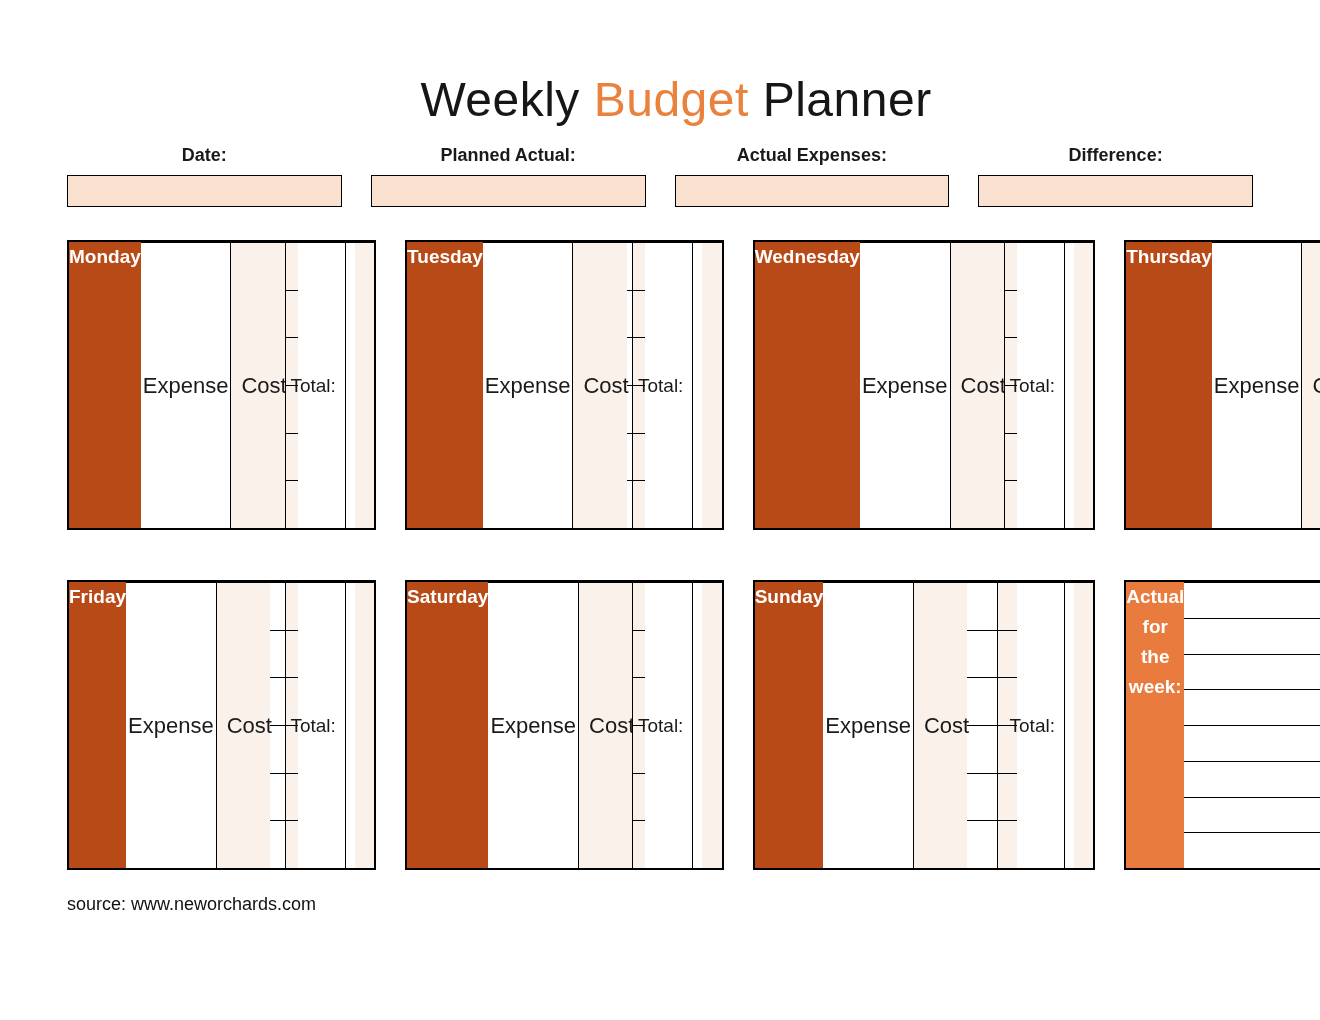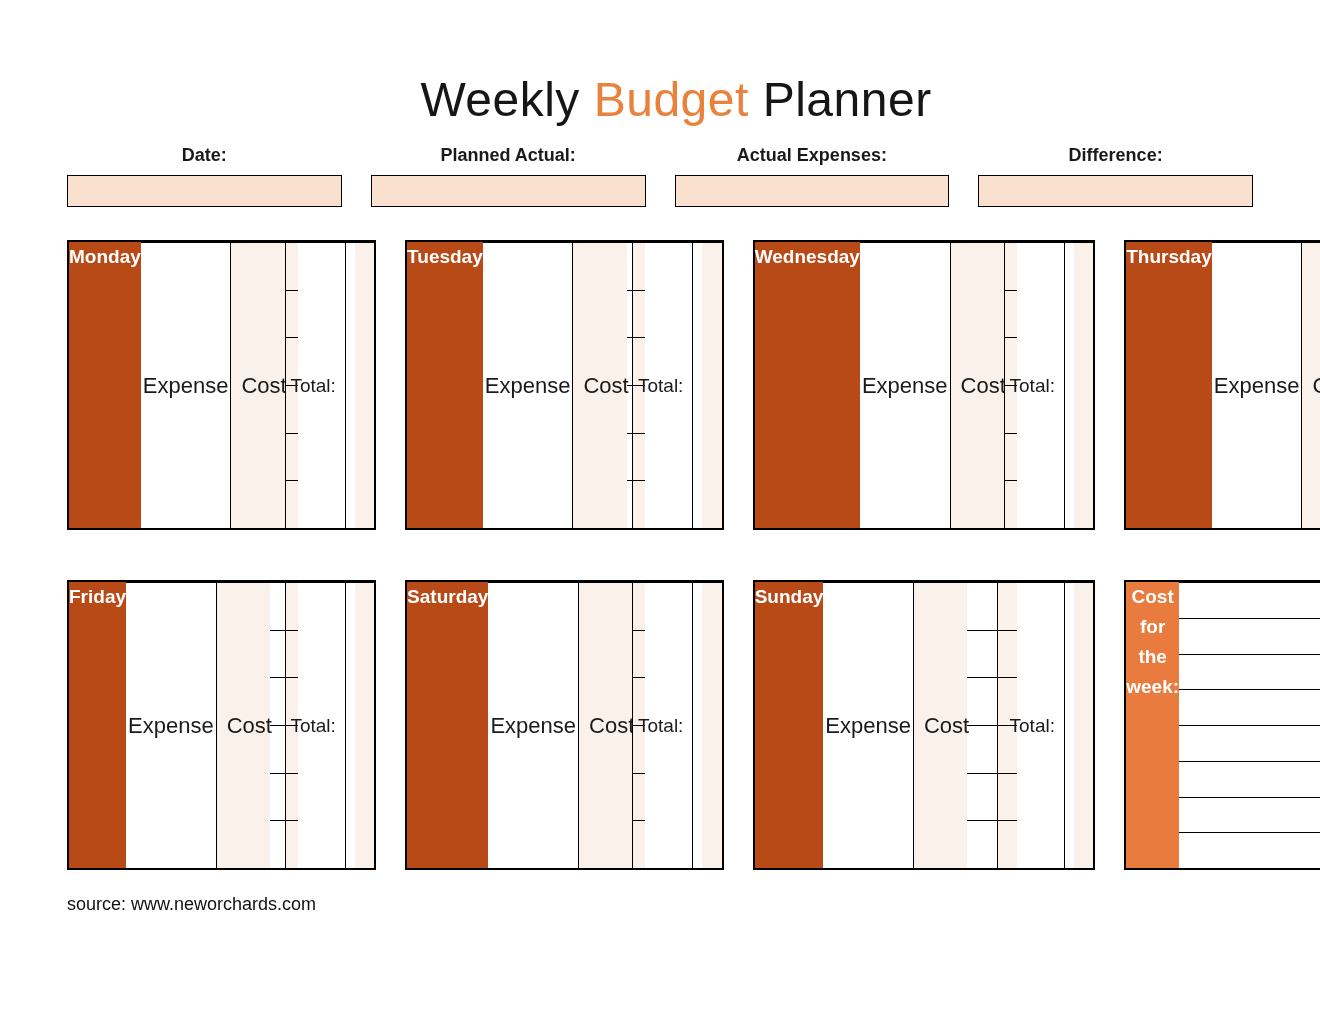--- a/index.html
+++ b/index.html
@@ -474,21 +474,21 @@
     <div class="cell cost-col"></div>
   </div>
 </div>
     <div class="total-row">
       <div class="cell exp-col total-label-cell">Total:</div>
       <div class="cell cost-col"></div>
     </div>
   </div>
 
   <div class="day-table">
-    <div class="day-header goals-header">Cost for the week:</div>
+    <div class="day-header goals-header">Actual for the week:</div>
     <div class="goals-rows">
   <div class="goal-row"></div>
 
   <div class="goal-row"></div>
 
   <div class="goal-row"></div>
 
   <div class="goal-row"></div>
 
   <div class="goal-row"></div>

